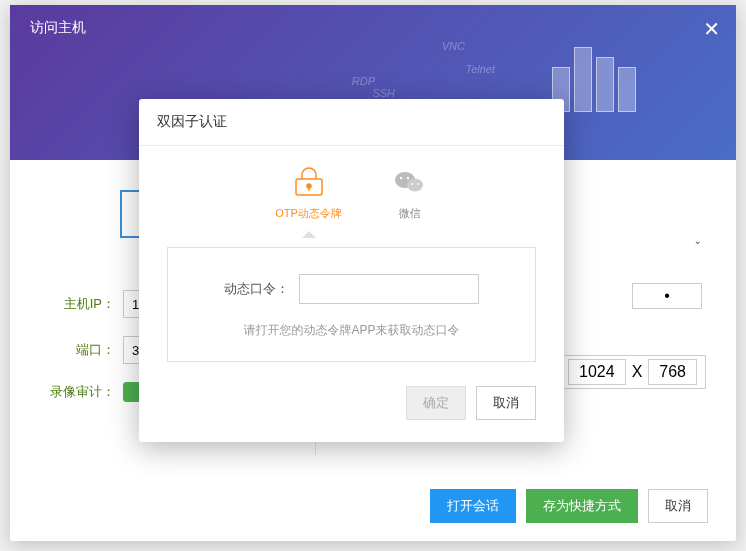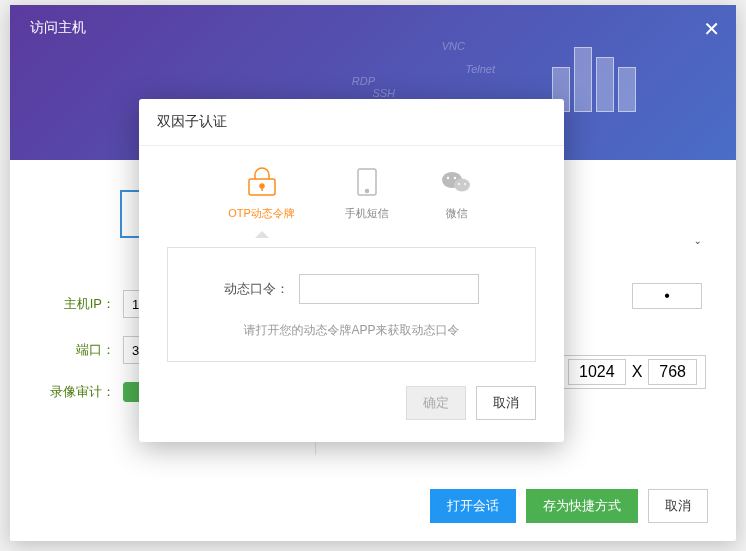--- a/index.html
+++ b/index.html
@@ -257,29 +257,20 @@
           <path d="M10 12 V8 a7 7 0 0 1 14 0 V12"></path>
           <circle cx="17" cy="19" r="2" fill="#ff8c1a"></circle>
           <line x1="17" y1="21" x2="17" y2="24" stroke="#ff8c1a"></line>
         </svg>
       </div>
       <span>OTP动态令牌</span>
       <div class="tab-triangle"></div>
     </div>
     <div class="tab">
       <div class="tab-icon">
-        <svg width="22" height="30" viewBox="0 0 22 30" stroke="#bbb" stroke-width="1.5" fill="none">
-          <rect x="2" y="2" width="18" height="26" rx="2"></rect>
-          <circle cx="11" cy="24" r="1.5" fill="#bbb"></circle>
-        </svg>
-      </div>
-      <span>手机短信</span>
-    </div>
-    <div class="tab">
-      <div class="tab-icon">
         <svg width="34" height="28" viewBox="0 0 34 28" fill="#bbb">
           <ellipse cx="12" cy="12" rx="10" ry="8"></ellipse>
           <ellipse cx="22" cy="17" rx="8" ry="6.5" fill="#ccc"></ellipse>
           <circle cx="8" cy="10" r="1.2" fill="#fff"></circle>
           <circle cx="15" cy="10" r="1.2" fill="#fff"></circle>
           <circle cx="19" cy="16" r="1" fill="#fff"></circle>
           <circle cx="25" cy="16" r="1" fill="#fff"></circle>
         </svg>
       </div>
       <span>微信</span>

